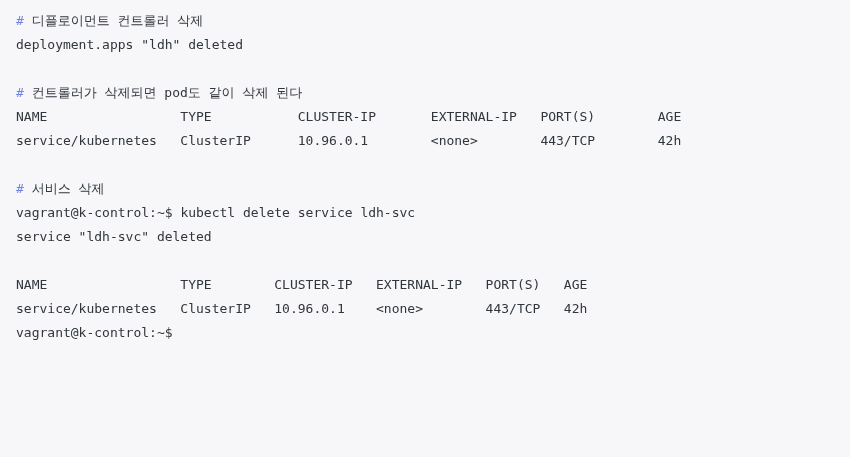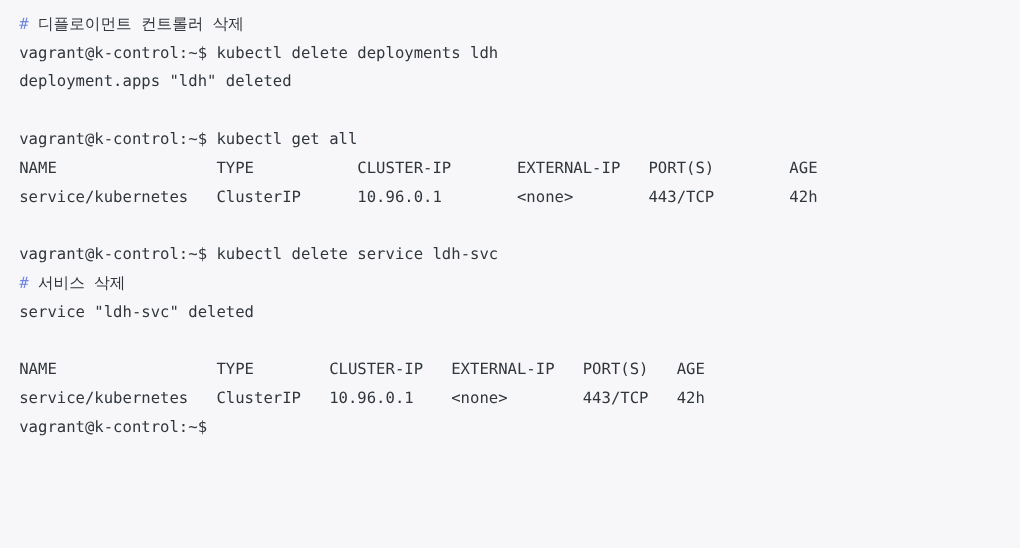--- a/index.html
+++ b/index.html
@@ -30,39 +30,38 @@
   }
   .hash { color: var(--hash); }
 </style>
 </head>
 <body>
 
 <div class="terminal">
 
   <div class="line"><span class="hash">#</span><span> 디플로이먼트 컨트롤러 삭제</span></div>
 
-  <div class="line"><span>vagrant@k-control:~$ </span><span>kubectl delete deployments ldh</span></div>
 
   <div class="line"><span>deployment.apps "ldh" deleted</span></div>
 
   <div class="line"></div>
 
+  <div class="line"><span class="hash">#</span><span> 컨트롤러가 삭제되면 pod도 같이 삭제 된다</span></div>
 
-  <div class="line"><span>vagrant@k-control:~$ </span><span>kubectl get all</span></div>
 
   <div class="line"><span>NAME                 TYPE           CLUSTER-IP       EXTERNAL-IP   PORT(S)        AGE</span></div>
 
   <div class="line"><span>service/kubernetes   ClusterIP      10.96.0.1        &lt;none&gt;        443/TCP        42h</span></div>
 
 
   <div class="line"></div>
 
+  <div class="line"><span class="hash">#</span><span> 서비스 삭제</span></div>
+
   <div class="line"><span>vagrant@k-control:~$ </span><span>kubectl delete service ldh-svc</span></div>
-
-  <div class="line"><span class="hash">#</span><span> 서비스 삭제</span></div>
 
   <div class="line"><span>service "ldh-svc" deleted</span></div>
 
   <div class="line"></div>
 
 
   <div class="line"><span>NAME                 TYPE        CLUSTER-IP   EXTERNAL-IP   PORT(S)   AGE</span></div>
 
   <div class="line"><span>service/kubernetes   ClusterIP   10.96.0.1    &lt;none&gt;        443/TCP   42h</span></div>
 

